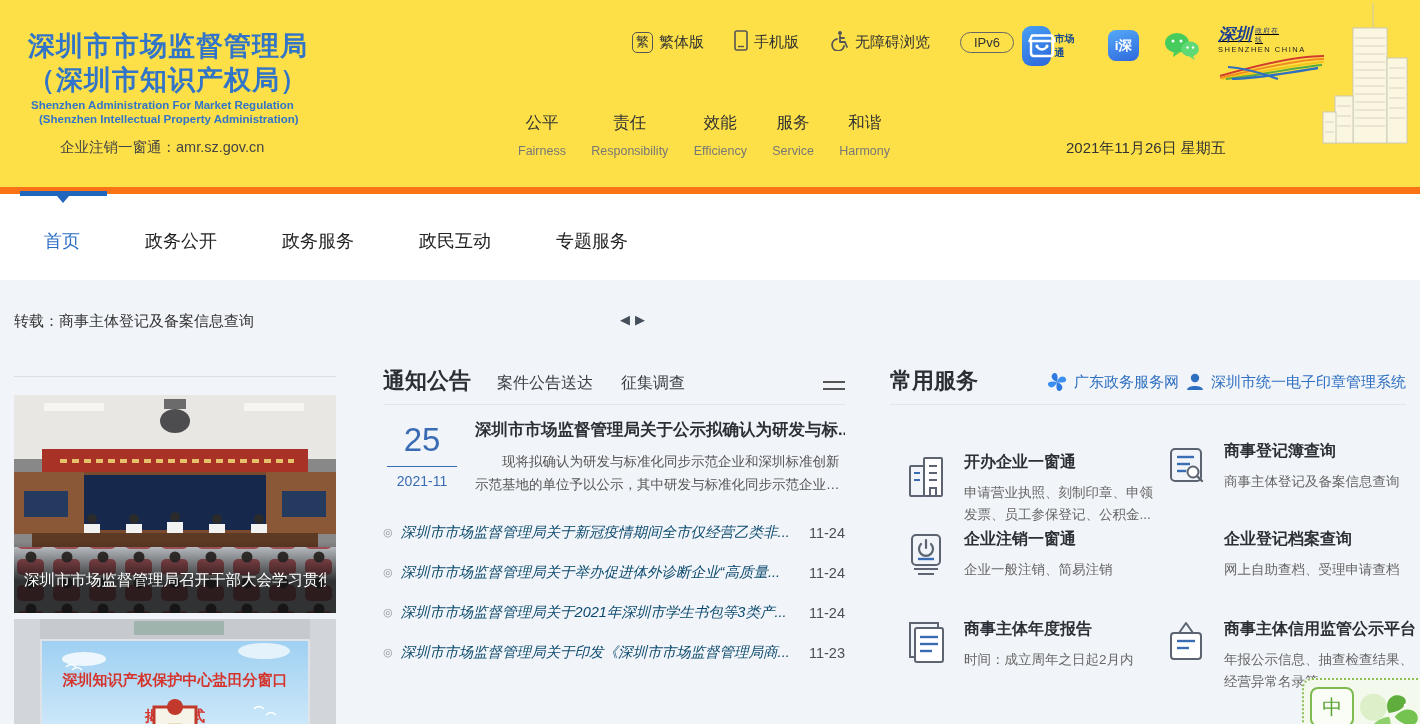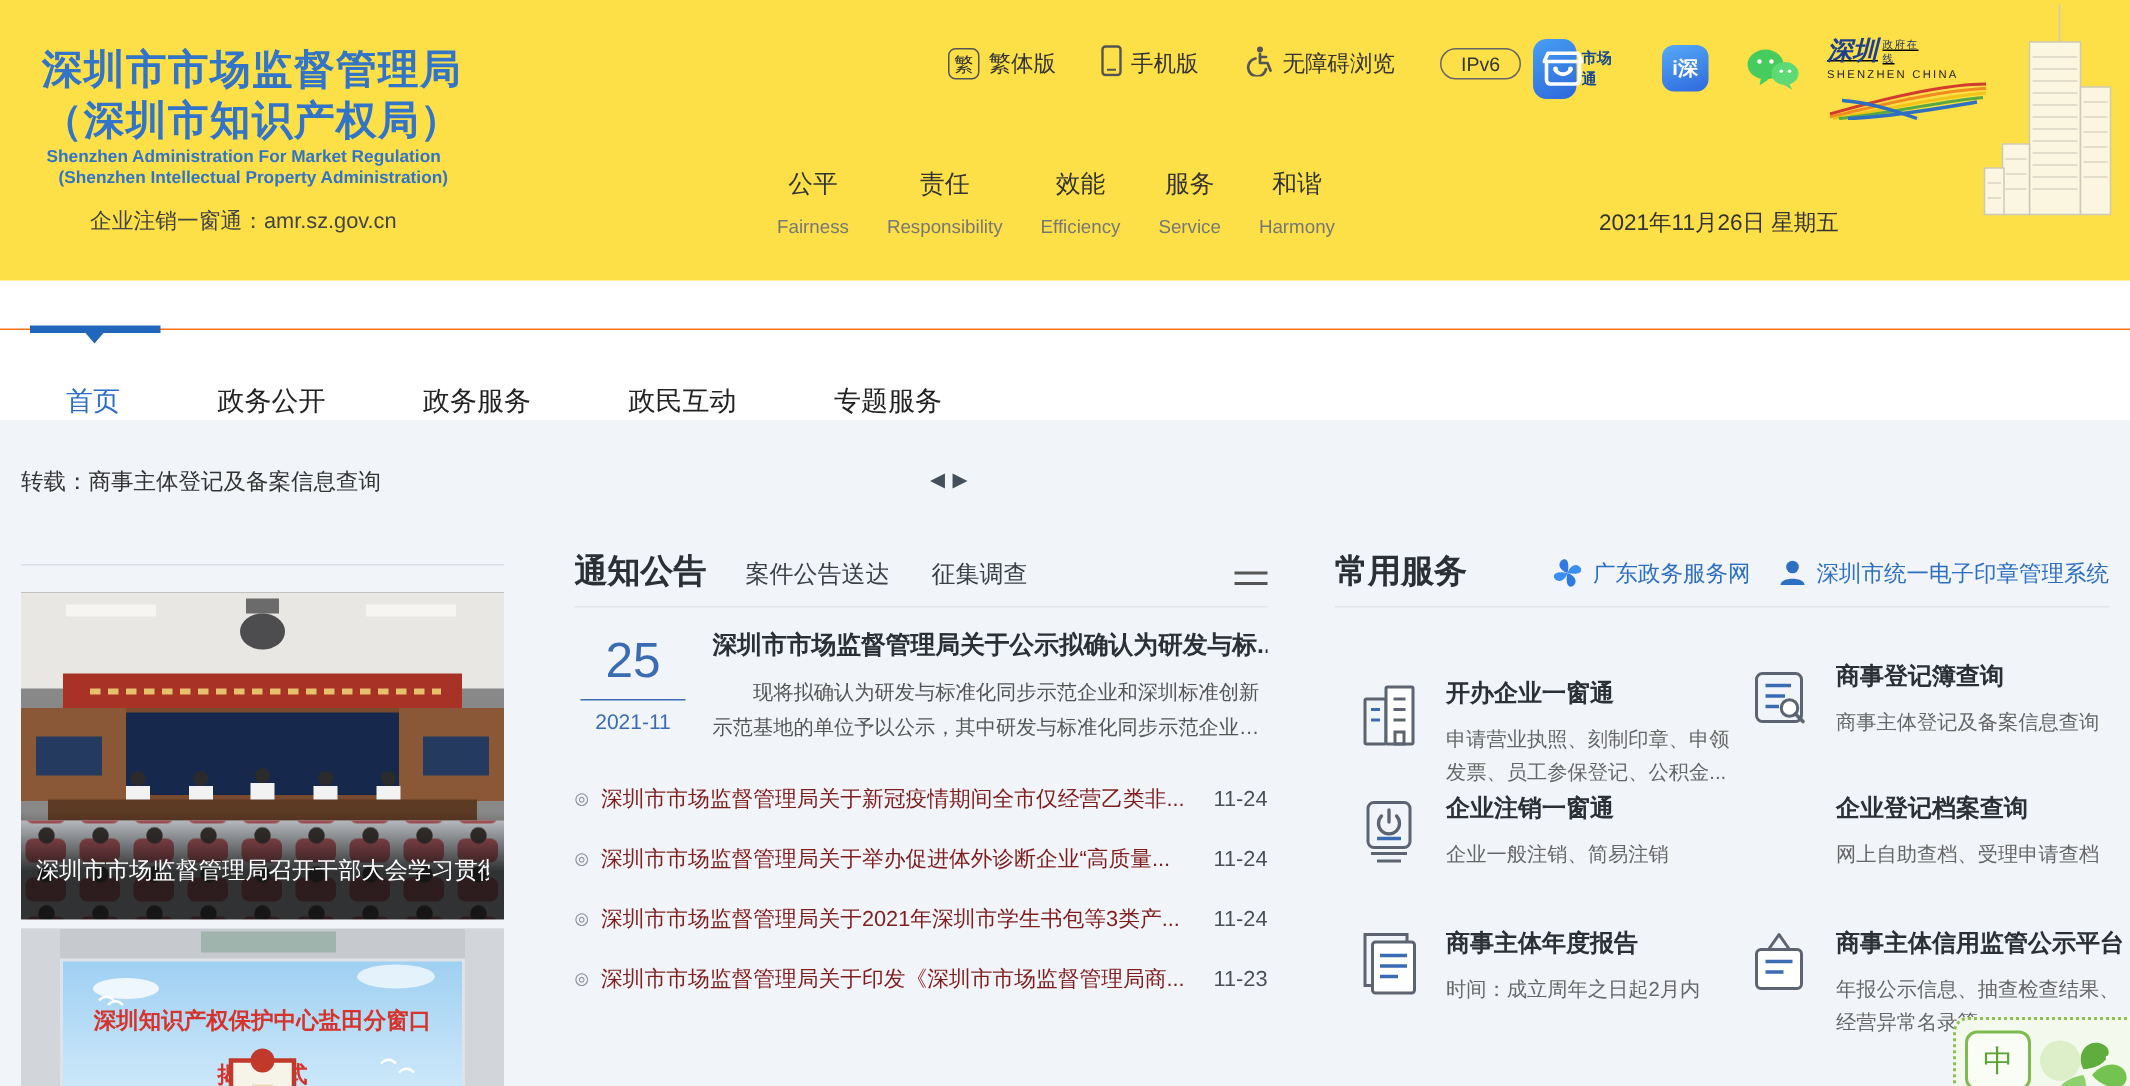--- a/index.html
+++ b/index.html
@@ -37,21 +37,21 @@
   .szgov-en { font-size:7.5px; color:#222; letter-spacing:1.5px; margin-top:1px; white-space:nowrap; }
   .building-sketch { position:absolute; right:0; top:0; width:105px; height:155px; opacity:.85; }
 
   .values-row { position:absolute; left:518px; top:112px; width:372px; display:flex; justify-content:space-between; }
   .value-item { text-align:center; }
   .value-cn { font-size:16.5px; color:#333; }
   .value-en { font-size:12.5px; color:#777; margin-top:10px; }
   .header-date { position:absolute; left:1066px; top:139px; font-size:15px; color:#333; }
 
   
-  .navbar { position:absolute; top:187px; left:0; width:1420px; height:101px; background:#fff; border-top:1px solid #f97316;margin-top:32px; }
+  .navbar { position:absolute; top:187px; left:0; width:1420px; height:101px; background:#fff; border-top:7px solid #f97316; }
   .active-indicator { position:absolute; left:20px; top:-3px; width:87px; height:5px; background:#2166bd; }
   .active-indicator .tri { position:absolute; left:37px; top:5px; width:0; height:0;
       border-left:6px solid transparent; border-right:6px solid transparent; border-top:7px solid #2166bd; }
   .tabs { position:absolute; left:44px; top:0; height:93px; display:flex; align-items:center; gap:65px; list-style:none; }
   .tab { font-size:18px; color:#222; cursor:pointer; white-space:nowrap; }
   .tab.active { color:#2c6ec4; }
   .searchbox { position:absolute; left:955px; top:215px; width:365px; height:45px; background:#fff;
       border:1px solid #d9dde3; border-radius:23px; display:flex; align-items:center; }
   .searchbox input { flex:1; border:none; outline:none; background:transparent; padding:0 10px 0 21px; font-size:15px; color:#333; font-family:inherit; }
   .searchbox input::placeholder { color:#9aa0a8; }
@@ -87,26 +87,26 @@
   .date-day { font-size:33px; color:#3a6cb4; }
   .date-rule { width:70px; margin:7px auto 6px; border-top:1.5px solid #3a6cb4; }
   .date-month { font-size:14px; color:#3a6cb4; }
   .featured-body { margin-left:14px; width:370px; }
   .featured-title { font-size:16.5px; font-weight:bold; color:#2b2f36; white-space:nowrap; overflow:hidden; cursor:pointer; }
   .featured-summary { margin-top:10px; font-size:13.5px; color:#555; line-height:1.7; text-indent:2em;
       display:-webkit-box; -webkit-line-clamp:2; -webkit-box-orient:vertical; overflow:hidden; }
   .notice-list { margin-top:16px; }
   .notice-row { display:flex; align-items:center; height:40px; cursor:pointer; }
   .bullet { font-size:11px; color:#8b9097; margin-right:8px; }
-  .notice-title { flex:1; font-size:14.5px; color:#7f1d1d; white-space:nowrap; overflow:hidden; }
+  .notice-title { flex:1; font-size:14.5px; color:#0c4a6e; white-space:nowrap; overflow:hidden;font-style:italic; }
   .notice-date { font-size:14.5px; color:#4a4f57; margin-left:10px; }
 
   
   .services { position:absolute; left:890px; top:86px; width:516px; }
-  .svc-links { margin-left:auto; display:flex; gap:18px; padding-bottom:3px;text-align:center; }
+  .svc-links { margin-left:auto; display:flex; gap:6px; padding-bottom:3px;text-align:center; }
   .svc-link { display:flex; align-items:center; gap:6px; font-size:15px; color:#2d6fc1; cursor:pointer; white-space:nowrap; }
   .svc-grid { position:relative; height:300px; }
   .svc-item { position:absolute; width:250px; cursor:pointer; }
   .svc-item .svc-icon { position:absolute; left:0; top:2px; width:42px; height:46px; }
   .svc-text { margin-left:58px; }
   .svc-title { font-size:16px; font-weight:bold; color:#2b2f36; }
   .svc-desc { margin-top:9px; font-size:13.5px; color:#666; line-height:1.6; }
   .si-0 { left:16px;  top:47px; }
   .si-1 { left:276px; top:36px; }
   .si-2 { left:16px;  top:124px; }

